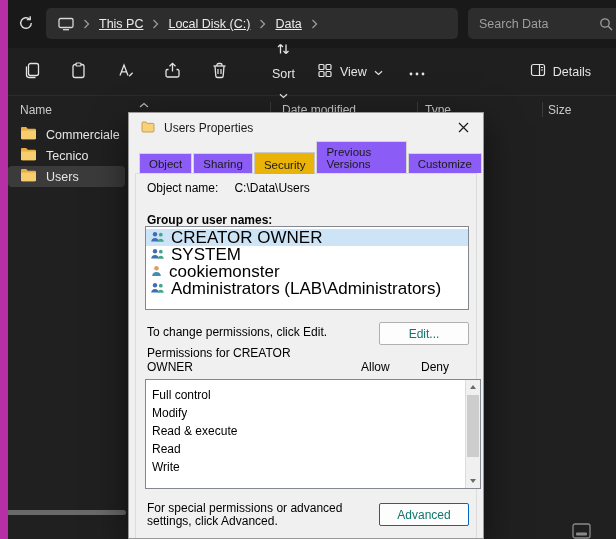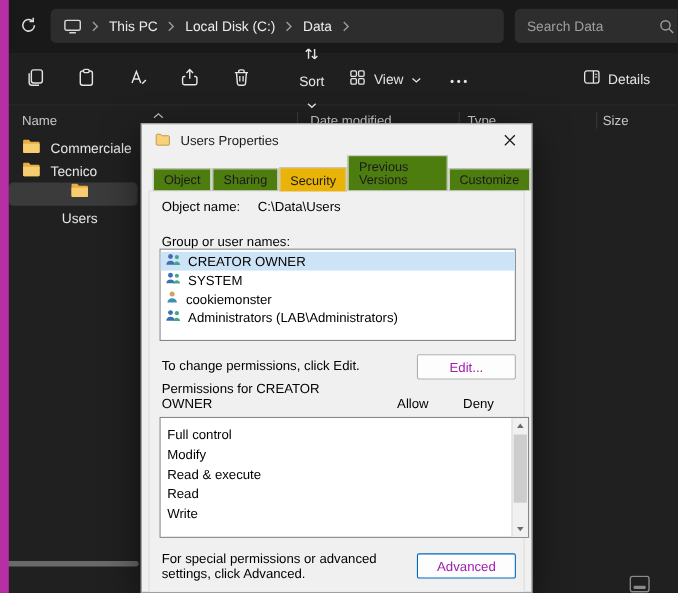--- a/index.html
+++ b/index.html
@@ -4,21 +4,21 @@
 <style>
   * { margin:0; padding:0; box-sizing:border-box; }
   html,body { width:616px; height:539px; overflow:hidden; }
   body { font-family:"Liberation Sans","DejaVu Sans",sans-serif; background:#202020; color:#e8e8e8; position:relative; }
 
   .accent-strip { position:absolute; left:0; top:0; width:8px; height:539px; background:#b62fa5; z-index:3; }
 
   
   .topbar { position:absolute; left:8px; top:0; right:0; height:48px; background:#191919; z-index:2; }
   .refresh-btn { position:absolute; left:4px; top:12px; width:28px; height:24px; display:flex; align-items:center; justify-content:center; background:none; border:none; color:#dcdcdc; cursor:pointer; }
-  .address-bar { position:absolute; left:38px; top:8px; width:412px; height:31px; background:#2d2d2d; border-radius:5px; display:flex; align-items:center; gap:9px; padding:0 12px; font-size:12.5px; color:#ececec; }
+  .address-bar { position:absolute; left:38px; top:8px; width:412px; height:31px; background:#2d2d2d; border-radius:5px; display:flex; align-items:center; gap:9px; padding:0 12px; font-size:12.5px; color:#ececec;text-decoration:underline; }
   .crumb { white-space:nowrap; }
   .chev { display:flex; align-items:center; }
   .search-box { position:absolute; left:460px; top:8px; width:156px; height:31px; background:#2d2d2d; border-radius:5px 0 0 5px; display:flex; align-items:center; justify-content:space-between; padding:0 11px; font-size:12.5px; color:#9e9e9e; }
 
   
   .toolbar { position:absolute; left:8px; top:48px; right:0; height:48px; background:#1f1f1f; border-bottom:1px solid #2c2c2c; display:flex; align-items:center; z-index:2; }
   .tool-btn { width:47px; height:36px; display:flex; align-items:center; justify-content:center; color:#e4e4e4; background:none; border:none; cursor:pointer; }
   .tool-btn.labelled { width:auto; padding:0 11px; gap:7px; font-size:12.5px; color:#e4e4e4; font-family:inherit; }
   .sort-group { margin-left:18px;flex-direction:column; }
   .details-btn { margin-left:auto; margin-right:14px; }
@@ -28,46 +28,46 @@
   .col-headers .h-name { position:absolute; left:12px; top:7px; }
   .col-headers .h-caret { position:absolute; left:131px; top:1px; }
   .col-headers .h-date { position:absolute; left:274px; top:7px; }
   .col-headers .h-type { position:absolute; left:417px; top:7px; }
   .col-headers .h-size { position:absolute; left:540px; top:7px; }
   .col-sep { position:absolute; top:6px; width:1px; height:15px; background:#3a3a3a; }
 
   
   .file-list { position:absolute; left:8px; top:124px; right:0; z-index:1; }
   .file-row { height:21px; display:flex; align-items:center; gap:9px; padding-left:12px; font-size:12.5px; color:#e6e6e6; cursor:default; }
-  .file-row.selected { background:#3b3b3b; border-radius:4px; width:117px;flex-direction:column; }
+  .file-row.selected { background:#3b3b3b; border-radius:4px; width:117px; }
 
   .h-scrollbar { position:absolute; left:2px; top:510px; width:124px; height:5px; background:#6a6a6a; border-radius:3px; z-index:2; }
   .corner-icon { position:absolute; left:572px; top:523px; color:#8a8a8a; z-index:2; }
 
   
   .dialog { position:absolute; left:128px; top:112px; width:356px; height:427px; background:#f0f0f0; border:1px solid #999; box-shadow:0 12px 34px rgba(0,0,0,.55); color:#000; font-size:12px; overflow:hidden; z-index:20; }
   .dlg-titlebar { position:absolute; left:0; top:0; right:0; height:30px; display:flex; align-items:center; gap:9px; padding:0 12px; }
   .dlg-title { font-size:12px; color:#1a1a1a; }
   .dlg-close { position:absolute; right:8px; top:5px; width:24px; height:20px; display:flex; align-items:center; justify-content:center; background:none; border:none; cursor:pointer; }
 
   .tabs { position:absolute; left:10px; top:38px; height:22px; display:flex; align-items:flex-end; z-index:2; }
-  .tab { padding:4px 9px 3px; font-size:11.5px; color:#1a1a1a; background:#4d7c0f; border:1px solid #d4d4d4; border-bottom:none; margin-right:1px; cursor:pointer; }
+  .tab { padding:4px 9px 3px; font-size:11.5px; color:#1a1a1a; background:#8b5cf6; border:1px solid #d4d4d4; border-bottom:none; margin-right:1px; cursor:pointer; }
   .tab.active { background:#eab308; padding-top:6px; position:relative; top:1px; border-color:#c9c9c9; }
 
   .tab-page { position:absolute; left:6px; top:60px; width:342px; height:400px; background:#f0f0f0; border:1px solid #dcdcdc; }
 
   .object-row { position:absolute; left:18px; top:68px; display:flex; gap:16px; }
-  .group-label { position:absolute; left:18px; top:100px; }
+  .group-label { position:absolute; left:18px; top:100px;font-weight:bold; }
 
   .group-list { position:absolute; left:16px; top:113px; width:324px; height:84px; background:#fff; border:1px solid #828790; padding-top:2px; }
-  .principal-row { height:17px; display:flex; align-items:center; gap:6px; padding:0 4px; font-size:12px; cursor:default; }
+  .principal-row { height:17px; display:flex; align-items:center; gap:6px; padding:0 4px; font-size:17px; cursor:default; }
   .principal-row.selected { background:#cde4f7; }
 
   .edit-hint { position:absolute; left:18px; top:212px; }
-  .win-btn { position:absolute; width:90px; height:23px; background:#fdfdfd; border:1px solid #b0b0b0; border-radius:2px; font-size:12px; font-family:inherit; color:#a21caf; cursor:pointer; }
+  .win-btn { position:absolute; width:90px; height:23px; background:#fdfdfd; border:1px solid #b0b0b0; border-radius:2px; font-size:12px; font-family:inherit; color:#0f766e; cursor:pointer; }
   .edit-btn { left:250px; top:209px; }
   .advanced-btn { left:250px; top:390px; border-color:#0067c0; }
 
   .perm-title { position:absolute; left:18px; top:233px; width:160px; line-height:14px; }
   .allow-label { position:absolute; left:232px; top:247px; }
   .deny-label { position:absolute; left:292px; top:247px; }
 
   .perm-list { position:absolute; left:16px; top:266px; width:336px; height:110px; background:#fff; border:1px solid #828790; padding-top:6px; overflow:hidden; }
   .perm-row { height:18px; display:flex; align-items:center; padding-left:6px; font-size:12px; cursor:default; }
 

